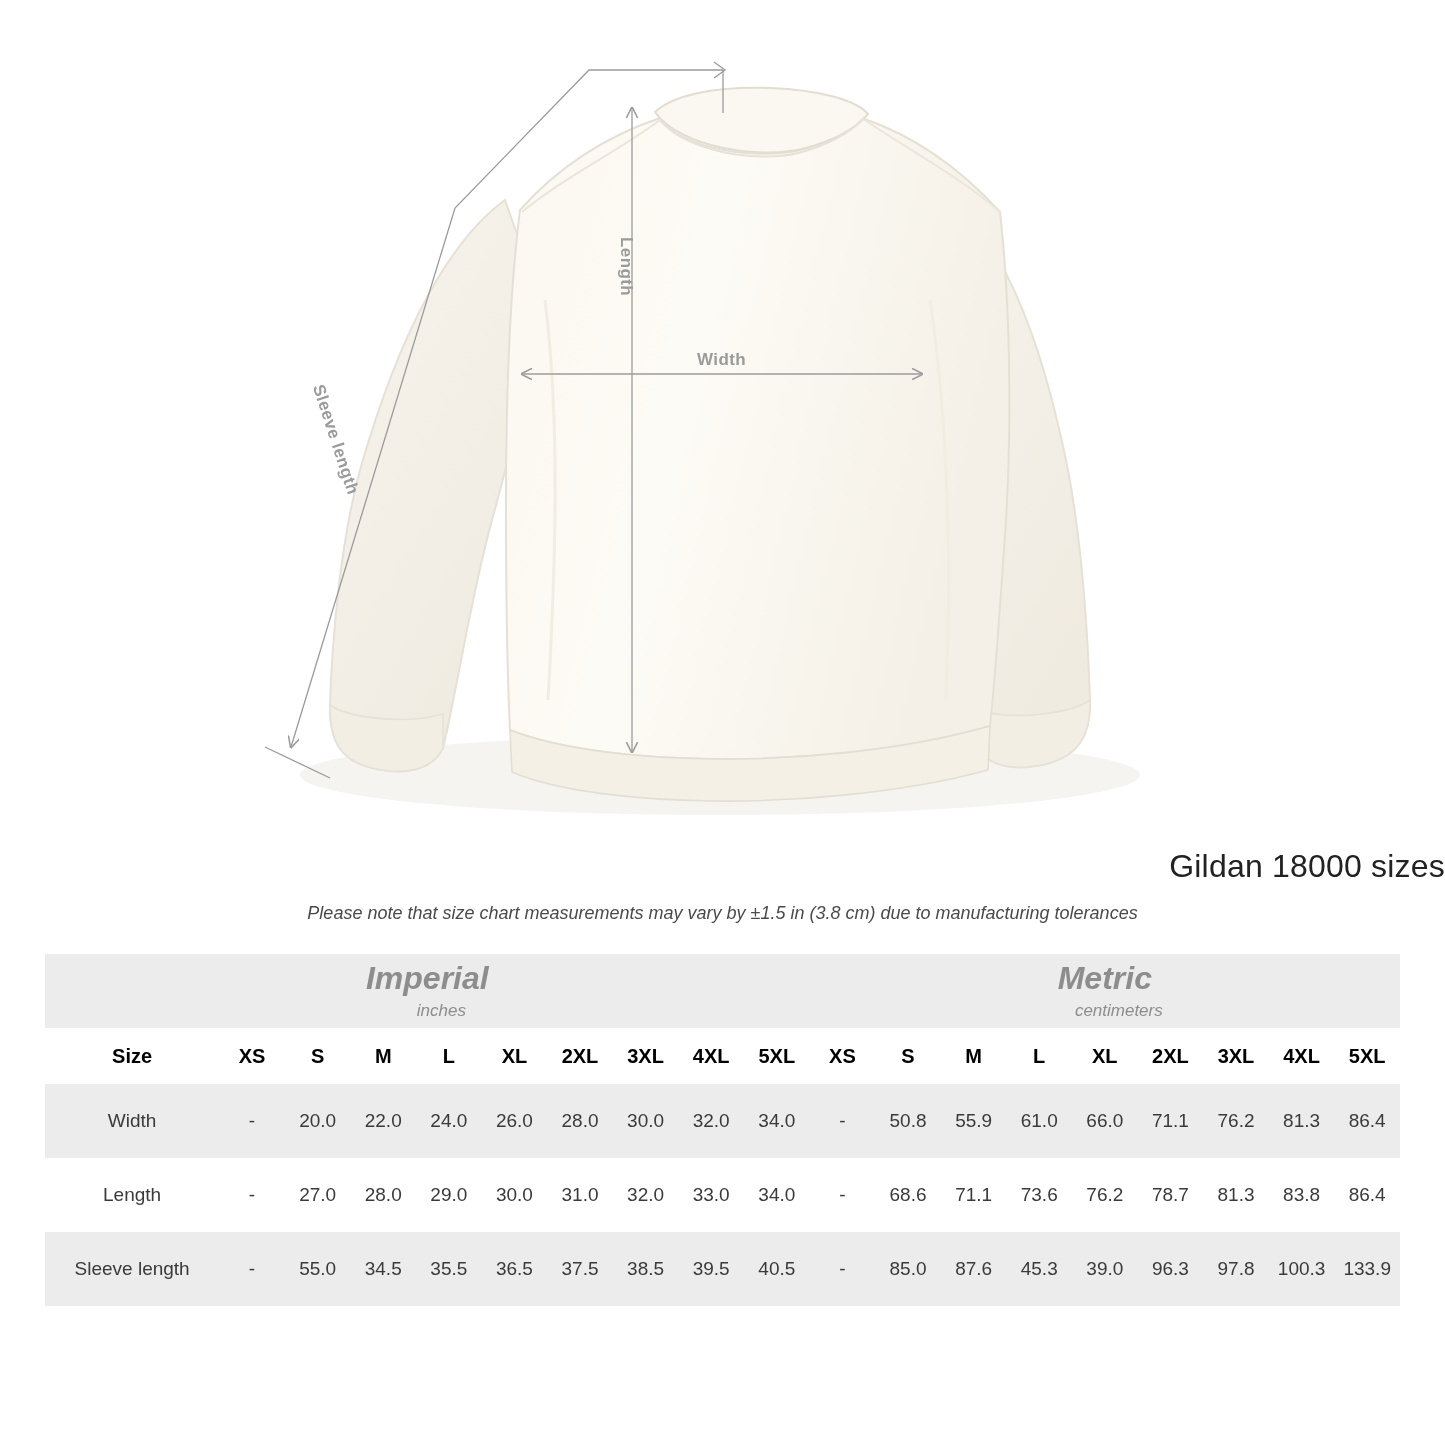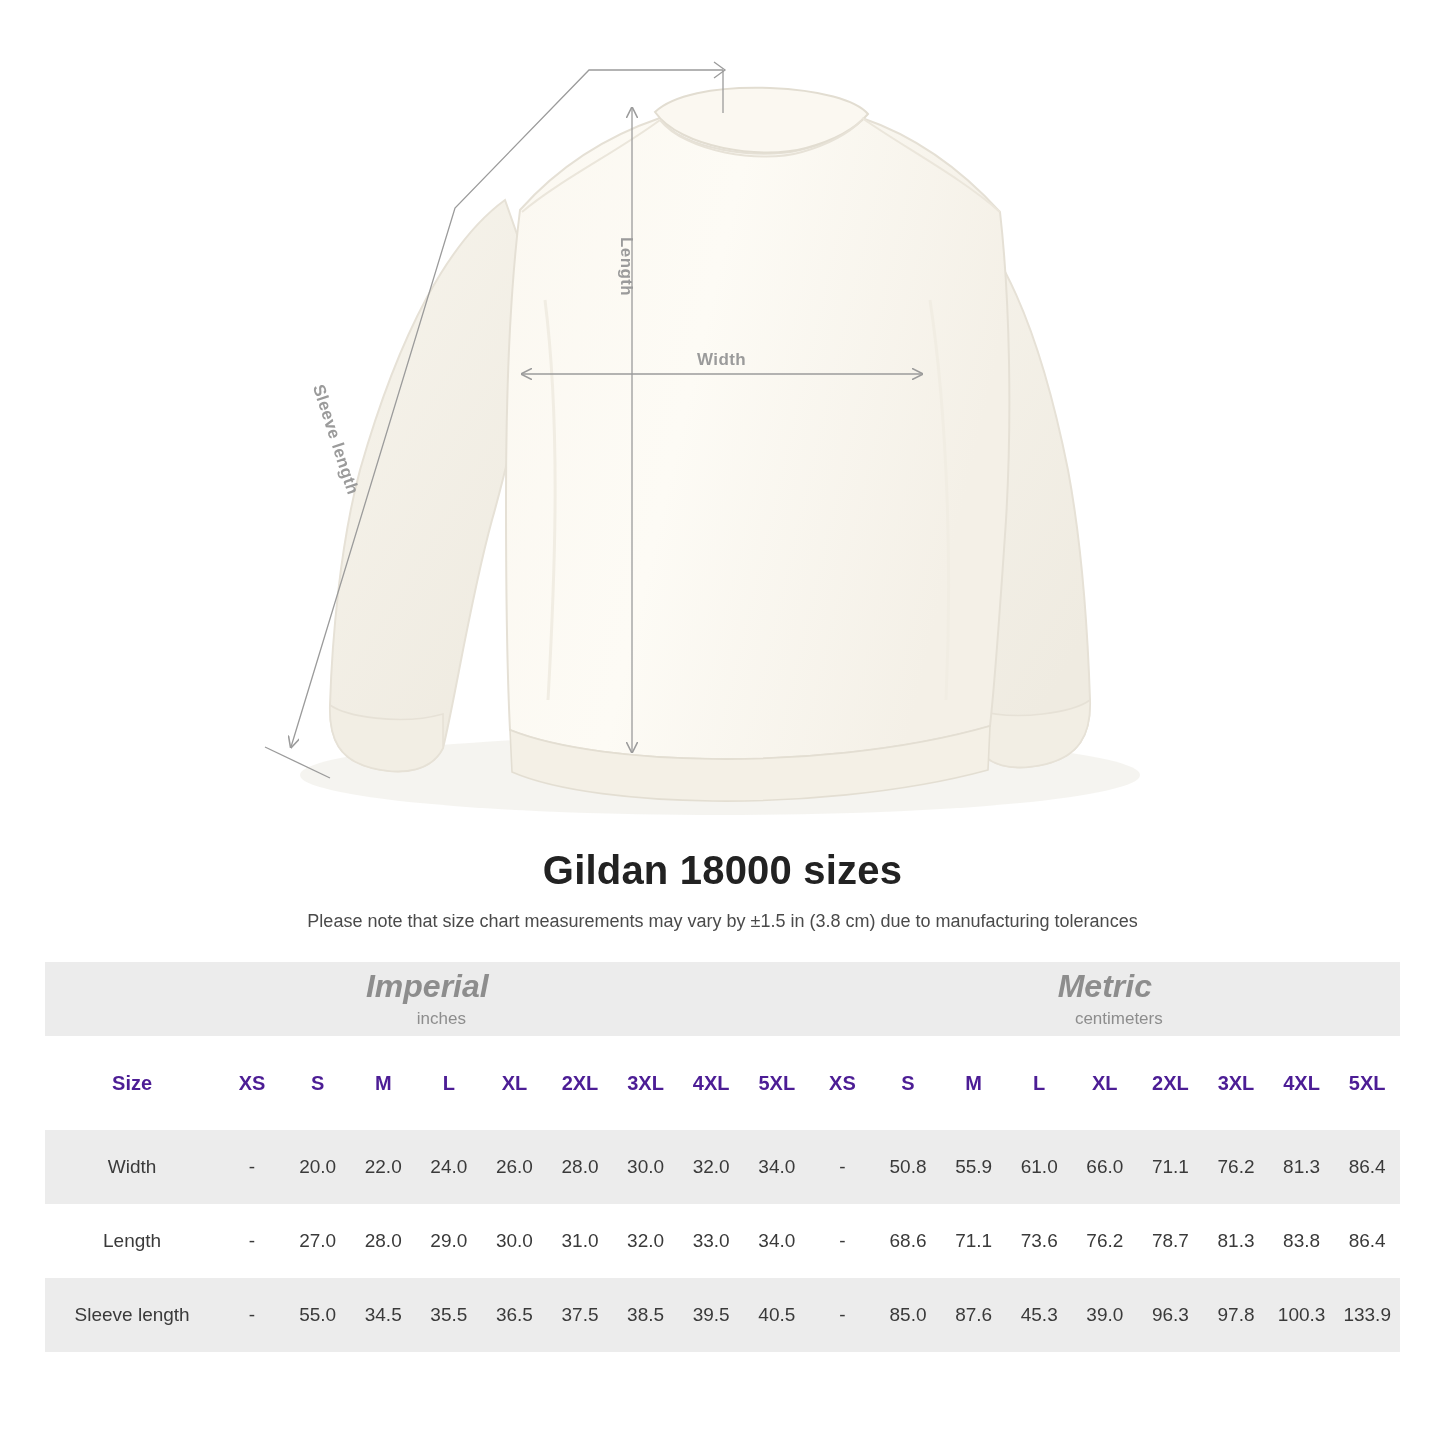--- a/index.html
+++ b/index.html
@@ -58,28 +58,30 @@
     transform: rotate(72deg);
     transform-origin: left top;
   }
 
   
   .title-block {
     text-align: center;
     margin-top: 8px;
   }
   .chart-title {
-    font-size: 40px;
-    font-weight: bold;
+    font-size: 32px;
+    font-weight: normal;
     color: #222;
     letter-spacing: 0.2px;
+    text-align: right;
   }
   .chart-note {
     margin-top: 18px;
     font-size: 18px;
+    font-style: italic;
     color: #4a4a4a;
     text-align: center;
   }
 
   
   .table-wrap {
     margin-top: 30px;
     padding: 0 45px;
   }
   table.size-table {
@@ -104,30 +106,31 @@
   }
   .unit-title {
     font-size: 32px;
     font-style: italic;
     font-weight: bold;
     color: #8d8d8d;
     line-height: 1.25;
   }
   .unit-sub {
     font-size: 17px;
+    font-style: italic;
     color: #8d8d8d;
     line-height: 1.5;
     margin-left: 28px;
   }
   tr.head-row td {
     background: #ffffff;
     font-size: 20px;
     font-weight: bold;
-    color: #4c1d95;
-    height: 94px;
+    color: #000000;
+    height: 56px;
   }
   tr.head-row td.rowlabel {
     font-size: 20px;
     font-weight: bold;
   }
   tr.band td {
     background: #ececec;
   }
   tr.plain td {
     background: #ffffff;

